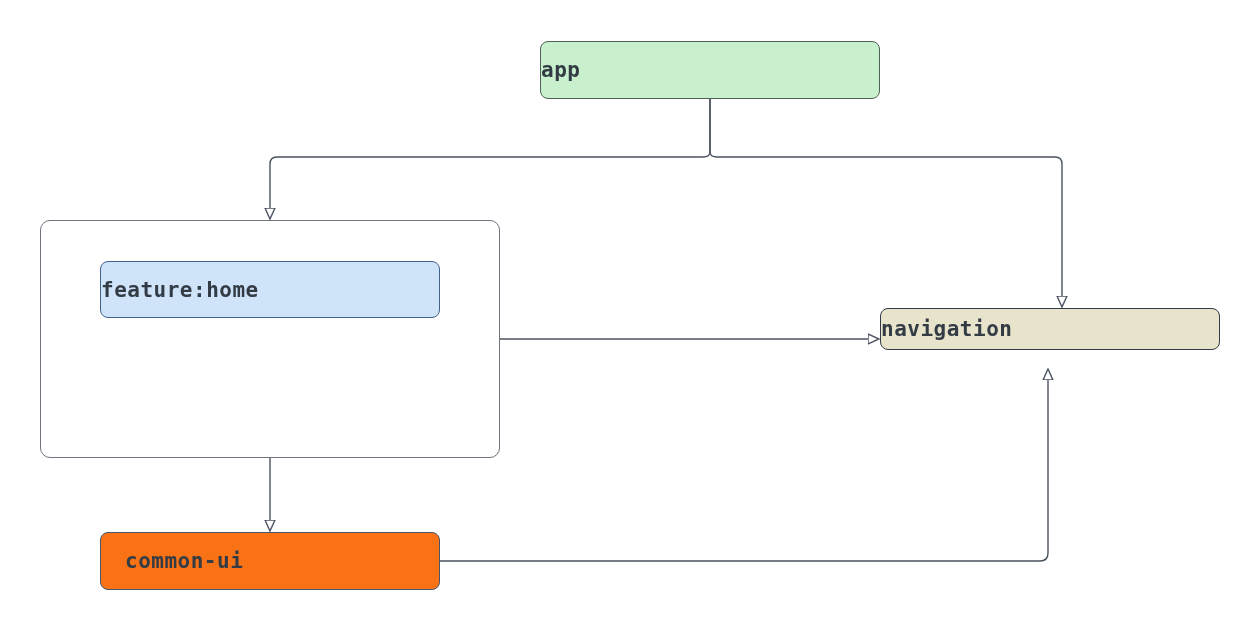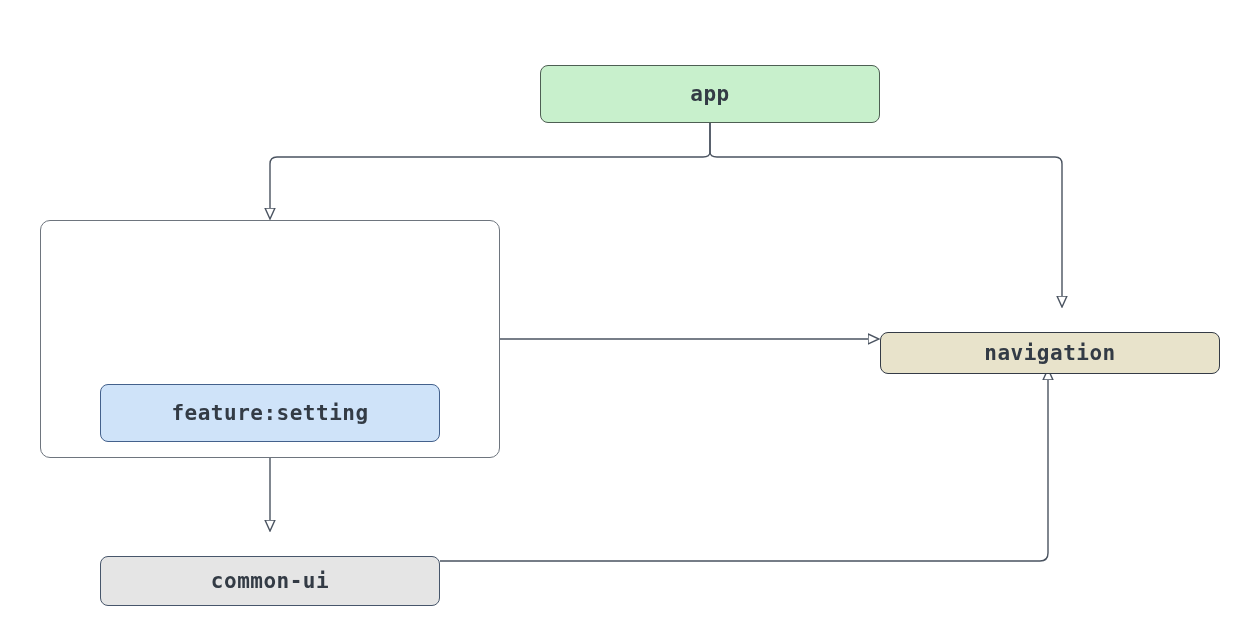--- a/index.html
+++ b/index.html
@@ -26,27 +26,26 @@
     fill: none;
     stroke: #4a5360;
     stroke-width: 1.4;
   }
   .node {
     position: absolute;
     box-sizing: border-box;
     border-radius: 8px;
     display: flex;
     align-items: center;
-    justify-content: center;
+    justify-content: flex-start;
     font-weight: bold;
     font-size: 21px;
     letter-spacing: 0.5px;
     color: #333b45;
     cursor: pointer;
-    margin-top: 24px;
   }
   .node-app {
     left: 540px; top: 41px; width: 340px; height: 58px;
     background: #c8f0cc;
     border: 1.3px solid #4e5f53;
   }
   .group-features {
     position: absolute;
     left: 40px; top: 220px; width: 460px; height: 238px;
     box-sizing: border-box;
@@ -63,23 +62,24 @@
     left: 100px; top: 360px; width: 340px; height: 58px;
     background: #cfe3f9;
     border: 1.3px solid #44618c;
   }
   .node-navigation {
     left: 880px; top: 308px; width: 340px; height: 42px;
     background: #e8e3cb;
     border: 1.3px solid #343b46;
   }
   .node-common-ui {
-    left: 100px; top: 532px; width: 340px; height: 50px;
-    background: #e5e5e5;
+    left: 100px; top: 532px; width: 340px; height: 58px;
+    background: #f97316;
     border: 1.3px solid #47566b;
+    padding-left: 24px;
   }
   .node-label {
     pointer-events: none;
   }
 </style>
 </head>
 <body>
 
 <div class="canvas">
 
@@ -95,24 +95,24 @@
     <path d="M270,458 L270,520" marker-end="url(#arrow)"></path>
     <path d="M440,561 L1040,561 Q1048,561 1048,553 L1048,380" marker-end="url(#arrow)"></path>
   </svg>
 
   <div class="group-features"></div>
 
   <div class="node node-app">
     <span class="node-label">app</span>
   </div>
 
+  <div class="node node-feature-home">
+    <span class="node-label">feature:home</span>
+  </div>
 
-  <div class="node node-feature-setting">
-    <span class="node-label">feature:setting</span>
-  </div>
 
   <div class="node node-navigation">
     <span class="node-label">navigation</span>
   </div>
 
   <div class="node node-common-ui">
     <span class="node-label">common-ui</span>
   </div>
 
 </div>

